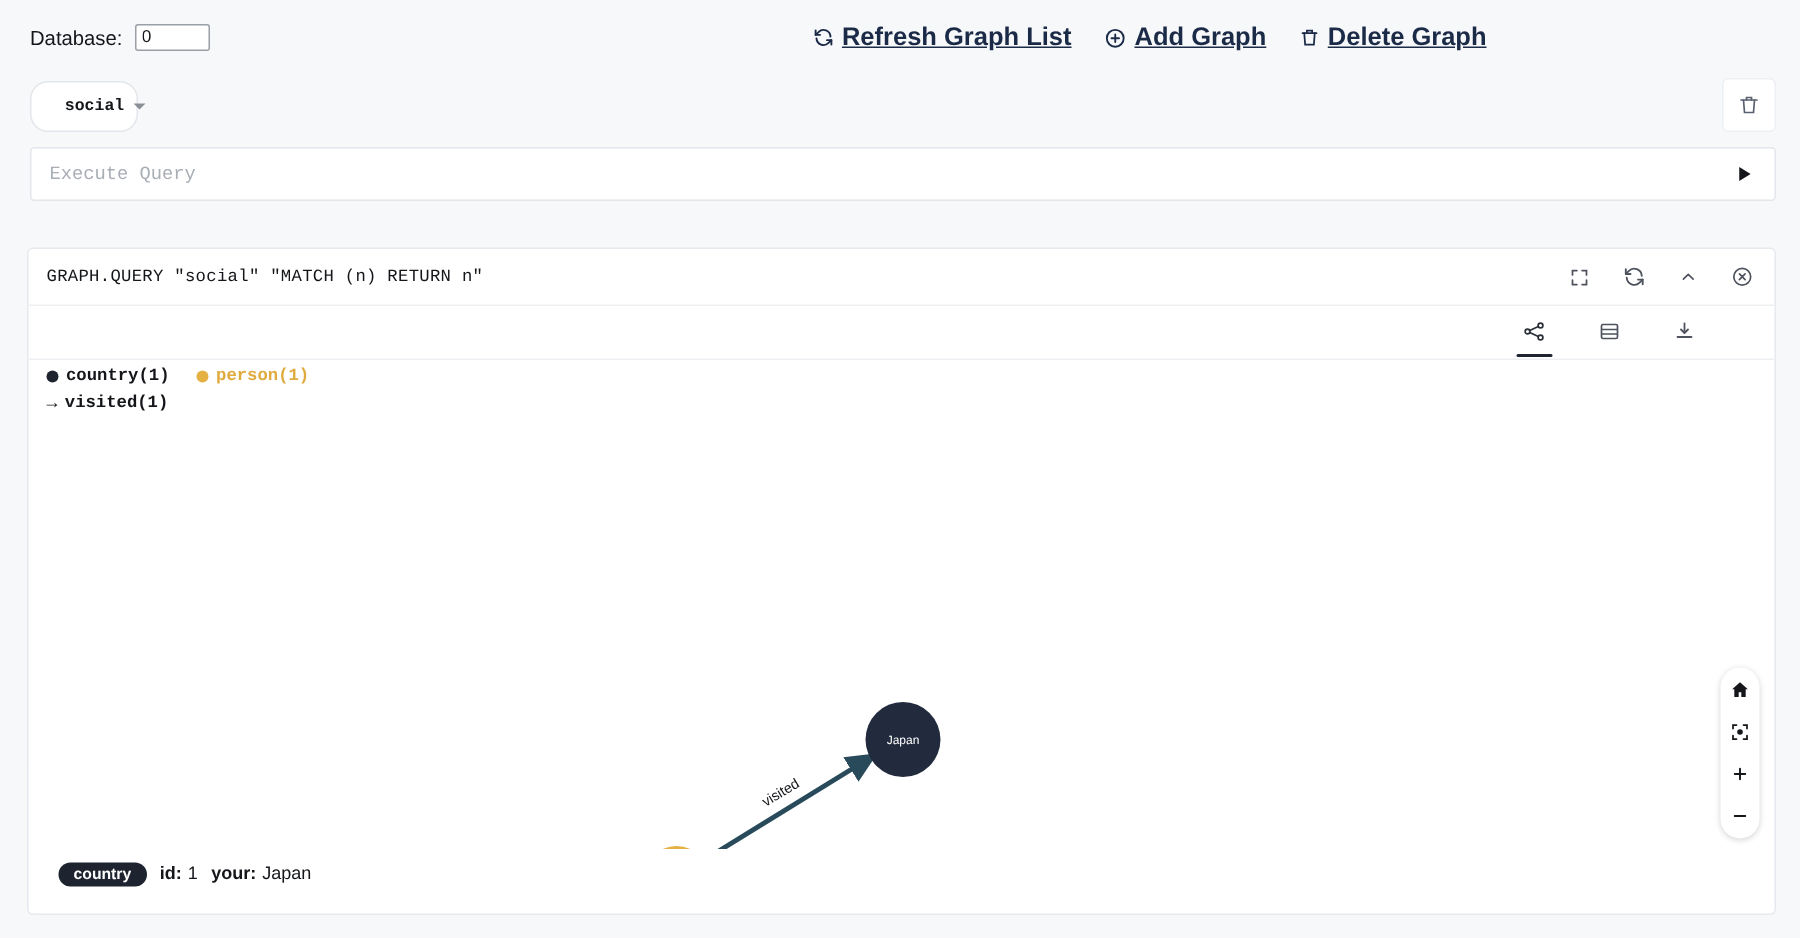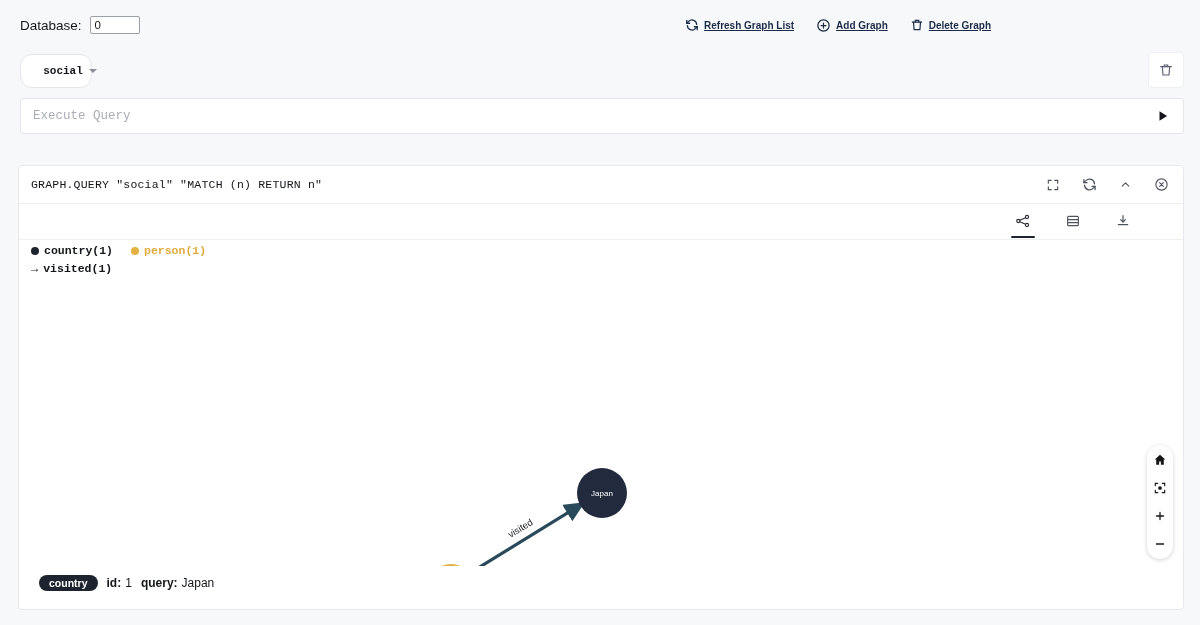--- a/index.html
+++ b/index.html
@@ -25,21 +25,21 @@
     border: 1px solid #9aa0a6; border-radius: 2px;
     background: #fff; font-size: 11.5px; color: #14161a;
     padding: 0 4px; font-family: "Liberation Sans", sans-serif;
   }
   .top-actions {
     margin-left: auto; margin-right: 16px;
     display: flex; align-items: center; gap: 22px;
   }
   .action {
     display: flex; align-items: center; gap: 5px;
-    color: #1b2a47; font-size: 10px; font-weight: bold;
+    color: #1b2a47; font-size: 17px; font-weight: bold;
     cursor: pointer;
   }
   .action .lbl { text-decoration: underline; }
   .ic { display: inline-flex; align-items: center; justify-content: center; }
 
   
   .selector-row {
     position: absolute; left: 0; top: 50px; width: 1200px; height: 45px;
   }
   .graph-select {
@@ -148,21 +148,21 @@
   }
   .zoom-ctrls .zb {
     width: 22px; height: 18px; display: flex; align-items: center;
     justify-content: center; cursor: pointer; color: #14161a;
     font-size: 16px; line-height: 1;
   }
 
   
   .node-info {
     position: absolute; left: 20px; bottom: 18px;
-    display: flex; align-items: center; gap: 9px;
+    display: flex; align-items: flex-start; gap: 9px;
     font-size: 12px; color: #14161a;
   }
   .badge {
     background: #1d2430; color: #fff; border-radius: 9px;
     padding: 2px 10px; font-size: 10.5px; font-weight: bold;
   }
   .kv { display: flex; align-items: center; gap: 4px; }
   .kv .k { font-weight: bold; }
   .kv .v { font-weight: normal; }
 </style>
@@ -384,19 +384,19 @@
       </div>
     </div>
 
     <div class="node-info">
       <span class="badge">country</span>
       <span class="kv">
         <span class="k">id:</span>
         <span class="v">1</span>
       </span>
       <span class="kv">
-        <span class="k">query:</span>
+        <span class="k">your:</span>
         <span class="v">Japan</span>
       </span>
     </div>
 
   </div>
 </div>
 
 </body></html>

